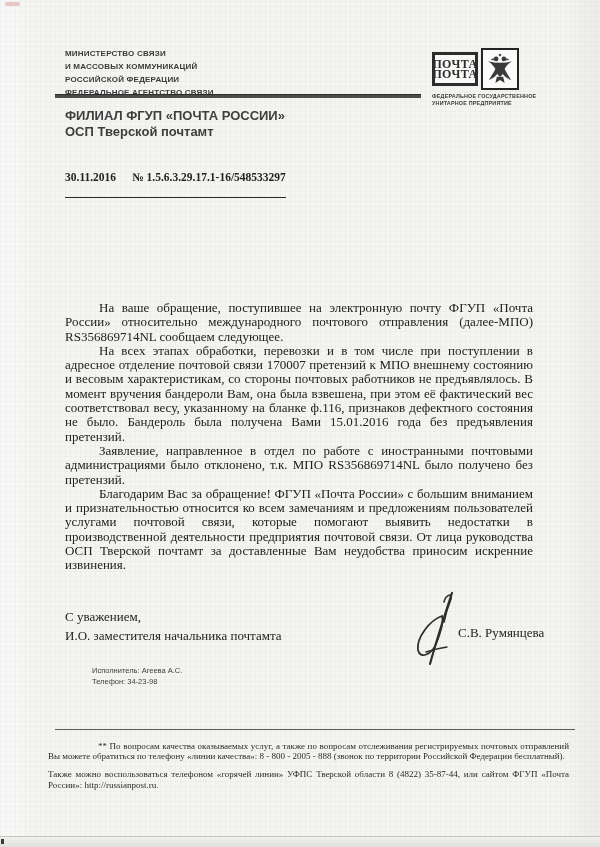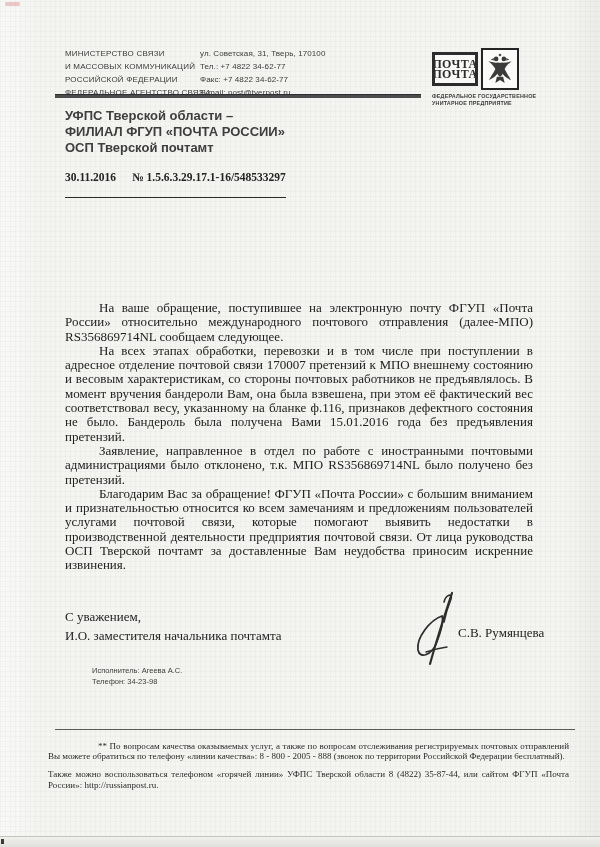--- a/index.html
+++ b/index.html
@@ -11,21 +11,21 @@
       repeating-linear-gradient(0deg, rgba(200,202,212,0.13) 0 1px, transparent 1px 5px),
       repeating-linear-gradient(90deg, rgba(200,202,212,0.13) 0 1px, transparent 1px 5px),
       linear-gradient(90deg, rgba(255,255,255,0.35) 0 2%, transparent 6% 94%, rgba(0,0,0,0.035) 100%);
     font-family:"Liberation Serif", serif;
     color:#232323;
     overflow:hidden;
   }
   .abs{position:absolute;}
   
   .ministry{left:65px;top:47px;font-family:"Liberation Sans",sans-serif;
-    font-size:8px;line-height:13px;color:#3a3a3a;letter-spacing:.2px;}
+    font-size:8px;line-height:13px;color:#3a3a3a;letter-spacing:.2px;font-weight:bold;}
   .contacts{left:200px;top:47px;font-family:"Liberation Sans",sans-serif;
     font-size:8px;line-height:13px;color:#3a3a3a;letter-spacing:.1px;}
   .logo-box{left:432px;top:52px;width:40px;height:28px;border:3px solid #2c2c2c;
     background:#f8f8f6;display:flex;flex-direction:column;align-items:center;justify-content:center;}
   .logo-box span{font-family:Liberation Serif, serif;font-weight:bold;
     font-size:12px;line-height:10px;color:#2c2c2c;letter-spacing:.4px;}
   .eagle-box{left:481px;top:48px;width:34px;height:38px;border:2px solid #242424;
     background:#fafaf8;display:flex;align-items:center;justify-content:center;}
   .logo-caption{left:432px;top:93px;width:115px;font-family:"Liberation Sans",sans-serif;
     font-weight:bold;font-size:5.4px;line-height:6.5px;color:#3b3b3b;letter-spacing:.2px;}
@@ -73,26 +73,20 @@
 
   <div class="abs red-smudge"></div>
 
   <div class="abs ministry">
     <div>МИНИСТЕРСТВО СВЯЗИ</div>
     <div>И МАССОВЫХ КОММУНИКАЦИЙ</div>
     <div>РОССИЙСКОЙ ФЕДЕРАЦИИ</div>
     <div>ФЕДЕРАЛЬНОЕ АГЕНТСТВО СВЯЗИ</div>
   </div>
 
-  <div class="abs contacts">
-    <div>ул. Советская, 31, Тверь, 170100</div>
-    <div>Тел.: +7 4822  34-62-77</div>
-    <div>Факс: +7 4822  34-62-77</div>
-    <div>E-mail: post@tverpost.ru</div>
-  </div>
 
   <div class="abs logo-box">
     <span>ПОЧТА</span>
     <span>ПОЧТА</span>
   </div>
   <div class="abs eagle-box">
     <svg width="28" height="32" viewBox="0 0 36 40">
       <g fill="#3b3b3b">
         <path d="M3,10 C8,14 10,16 12,20 C8,28 6,30 4,34 C10,32 14,28 16,24 L16,12 C11,12 7,11 3,10 Z"></path>
         <path d="M33,10 C28,14 26,16 24,20 C28,28 30,30 32,34 C26,32 22,28 20,24 L20,12 C25,12 29,11 33,10 Z"></path>
@@ -107,21 +101,20 @@
     </svg>
   </div>
   <div class="abs logo-caption">
     <div>ФЕДЕРАЛЬНОЕ ГОСУДАРСТВЕННОЕ</div>
     <div>УНИТАРНОЕ ПРЕДПРИЯТИЕ</div>
   </div>
 
   <div class="abs header-rule"></div>
 
   <div class="abs org">
-    <div>УФПС Тверской области  –</div>
     <div>ФИЛИАЛ ФГУП «ПОЧТА РОССИИ»</div>
     <div>ОСП Тверской почтамт</div>
   </div>
 
   <div class="abs reference">
     <span class="u"><span>30.11.2016</span><span class="num">№ 1.5.6.3.29.17.1-16/548533297</span></span>
   </div>
 
 
   <div class="abs body-text">

